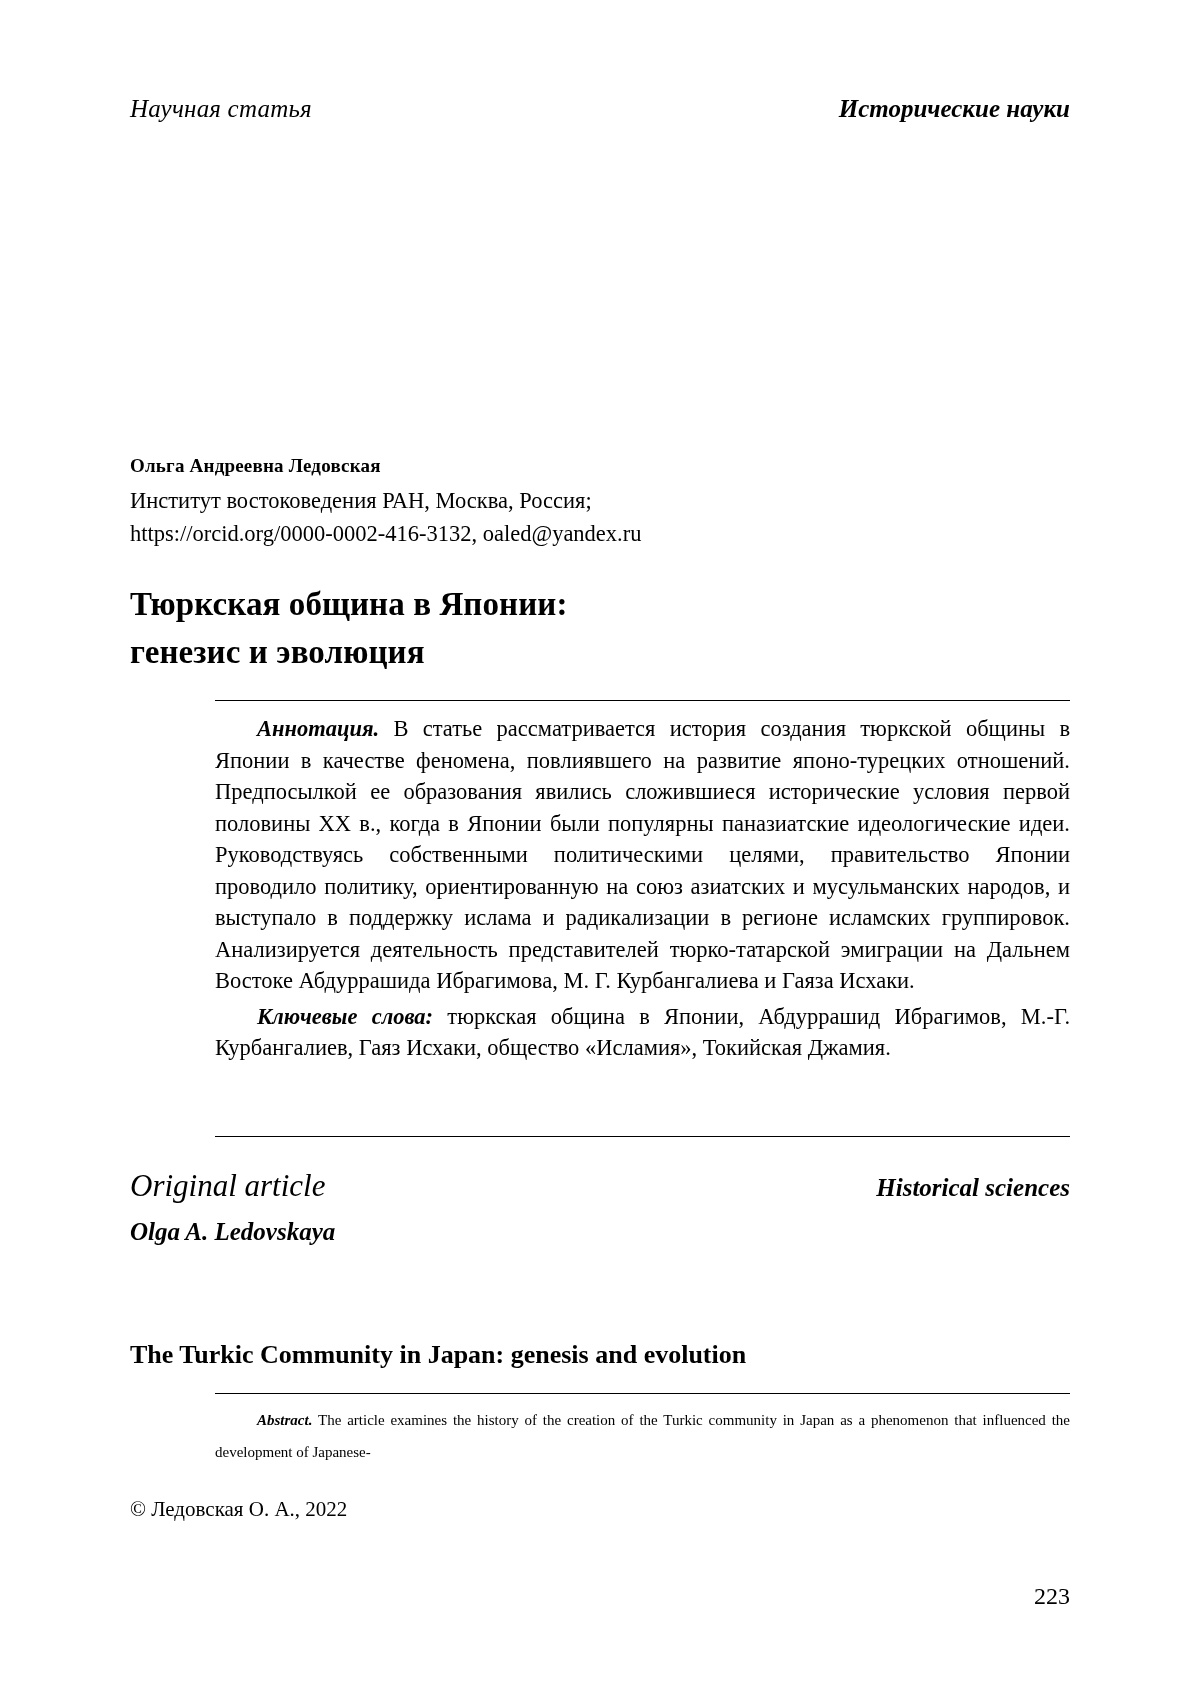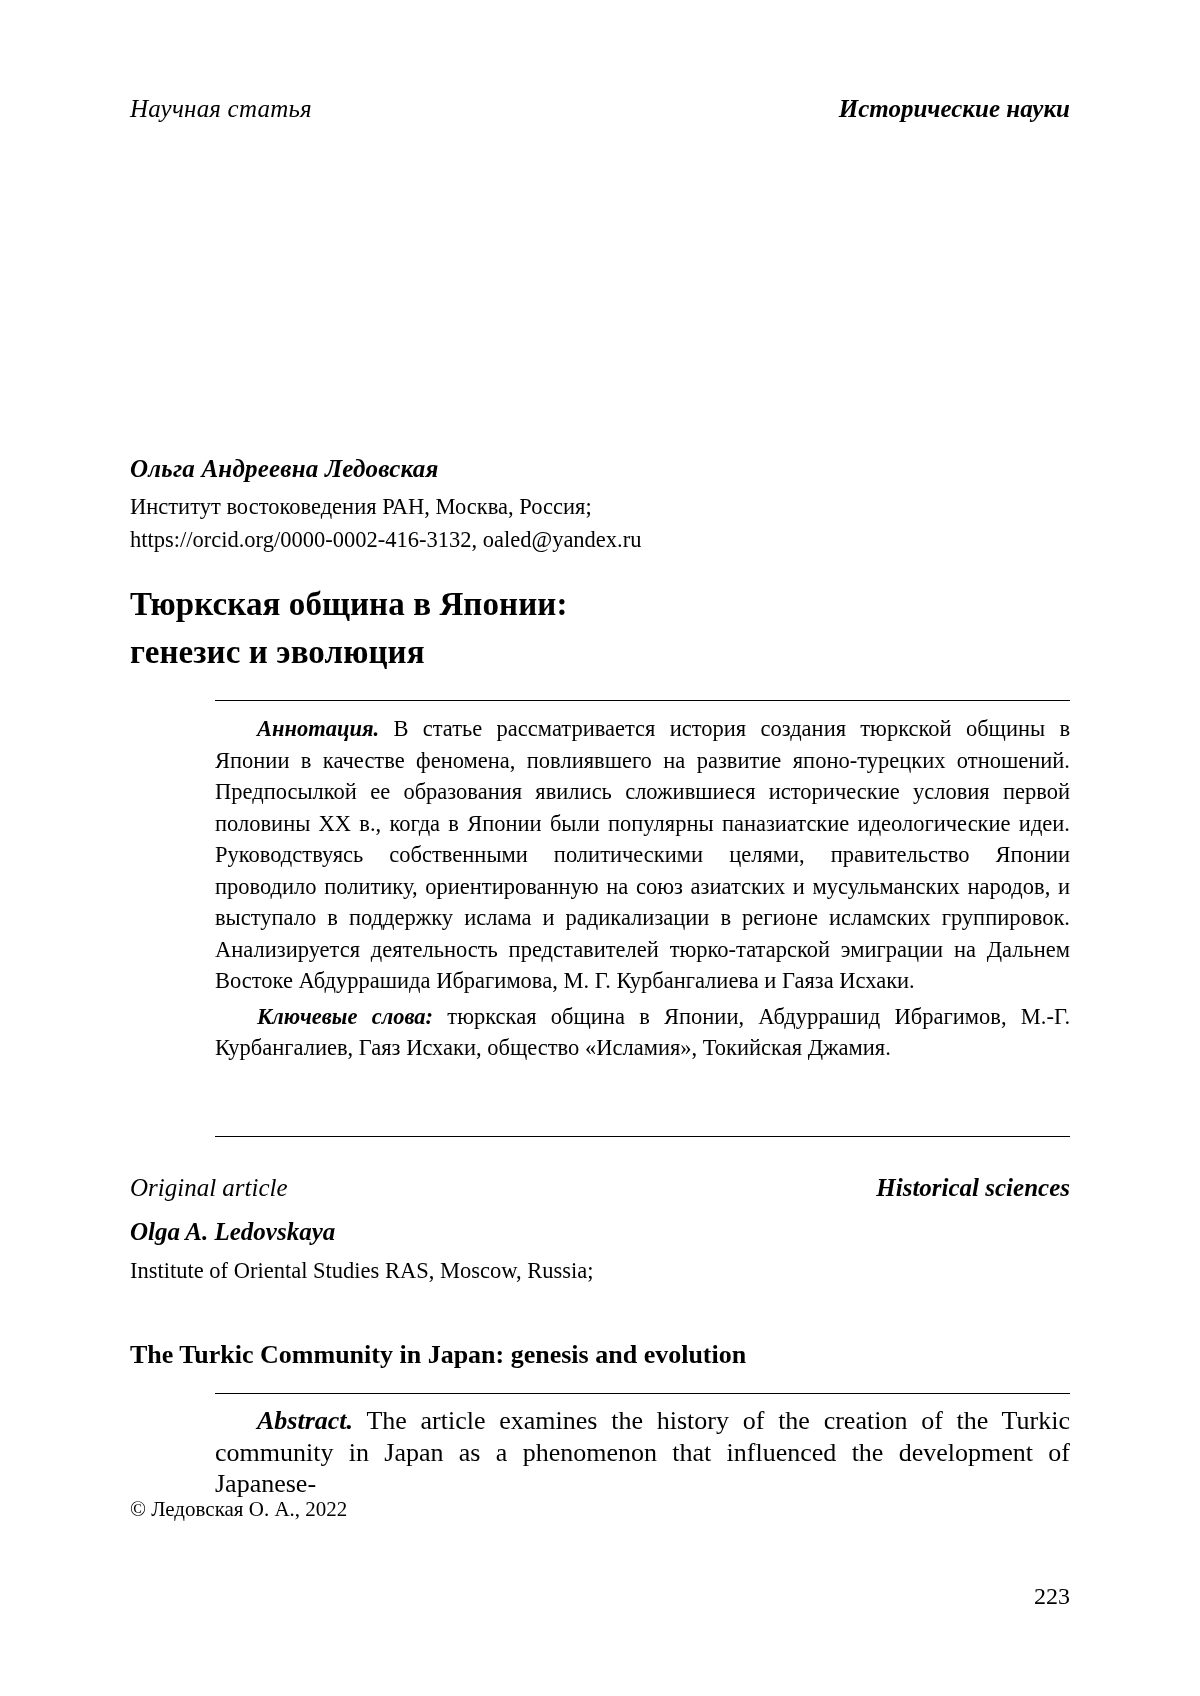--- a/index.html
+++ b/index.html
@@ -54,23 +54,22 @@
   }
 
   
   .author-ru {
     position: absolute;
     top: 455px;
     left: 0;
     width: 940px;
   }
   .author-name-ru {
-    font-style: italic;
-    font-weight: bold;
-    font-size: 25px;
+    font-weight: bold;
+    font-size: 19px;
     margin: 0 0 8px 0;
     letter-spacing: 0.2px;
   }
   .affil {
     font-size: 22.5px;
     line-height: 32px;
     margin: 0;
   }
   .affil.second {
     margin-top: 1px;
@@ -124,21 +123,21 @@
     position: absolute;
     top: 1163px;
     left: 0;
     width: 940px;
     display: flex;
     justify-content: space-between;
     align-items: baseline;
   }
   .runhead-en .left {
     font-style: italic;
-    font-size: 25px;
+    font-size: 31px;
   }
   .runhead-en .right {
     font-style: italic;
     font-weight: bold;
     font-size: 25px;
     margin-top: 11px;
   }
 
   
   .author-en {
@@ -164,21 +163,21 @@
     font-weight: bold;
     line-height: 36px;
   }
 
   
   .abstract-en {
     position: absolute;
     top: 1405px;
     left: 85px;
     width: 855px;
-    font-size: 26px;
+    font-size: 15px;
     line-height: 31.5px;
     text-align: justify;
   }
   .abstract-en p { margin: 0; }
 
   
   .copyright {
     position: absolute;
     top: 1497px;
     left: 0;
@@ -224,21 +223,20 @@
 
     <div class="rule r2"></div>
 
     <div class="runhead-en">
       <div class="left">Original article</div>
       <div class="right">Historical sciences</div>
     </div>
 
     <div class="author-en">
       <div class="author-name-en">Olga A. Ledovskaya</div>
-      <p class="affil">Institute of Oriental Studies RAS, Moscow, Russia;</p>
     </div>
 
     <div class="title-en">The Turkic Community in Japan: genesis and evolution</div>
 
     <div class="rule r3"></div>
 
     <div class="abstract-en">
       <p><span class="indent"></span><span class="lead">Abstract.</span> <span>The article examines the history of the creation of the Turkic community in Japan as a phenomenon that influenced the development of Japanese-</span></p>
     </div>
 

